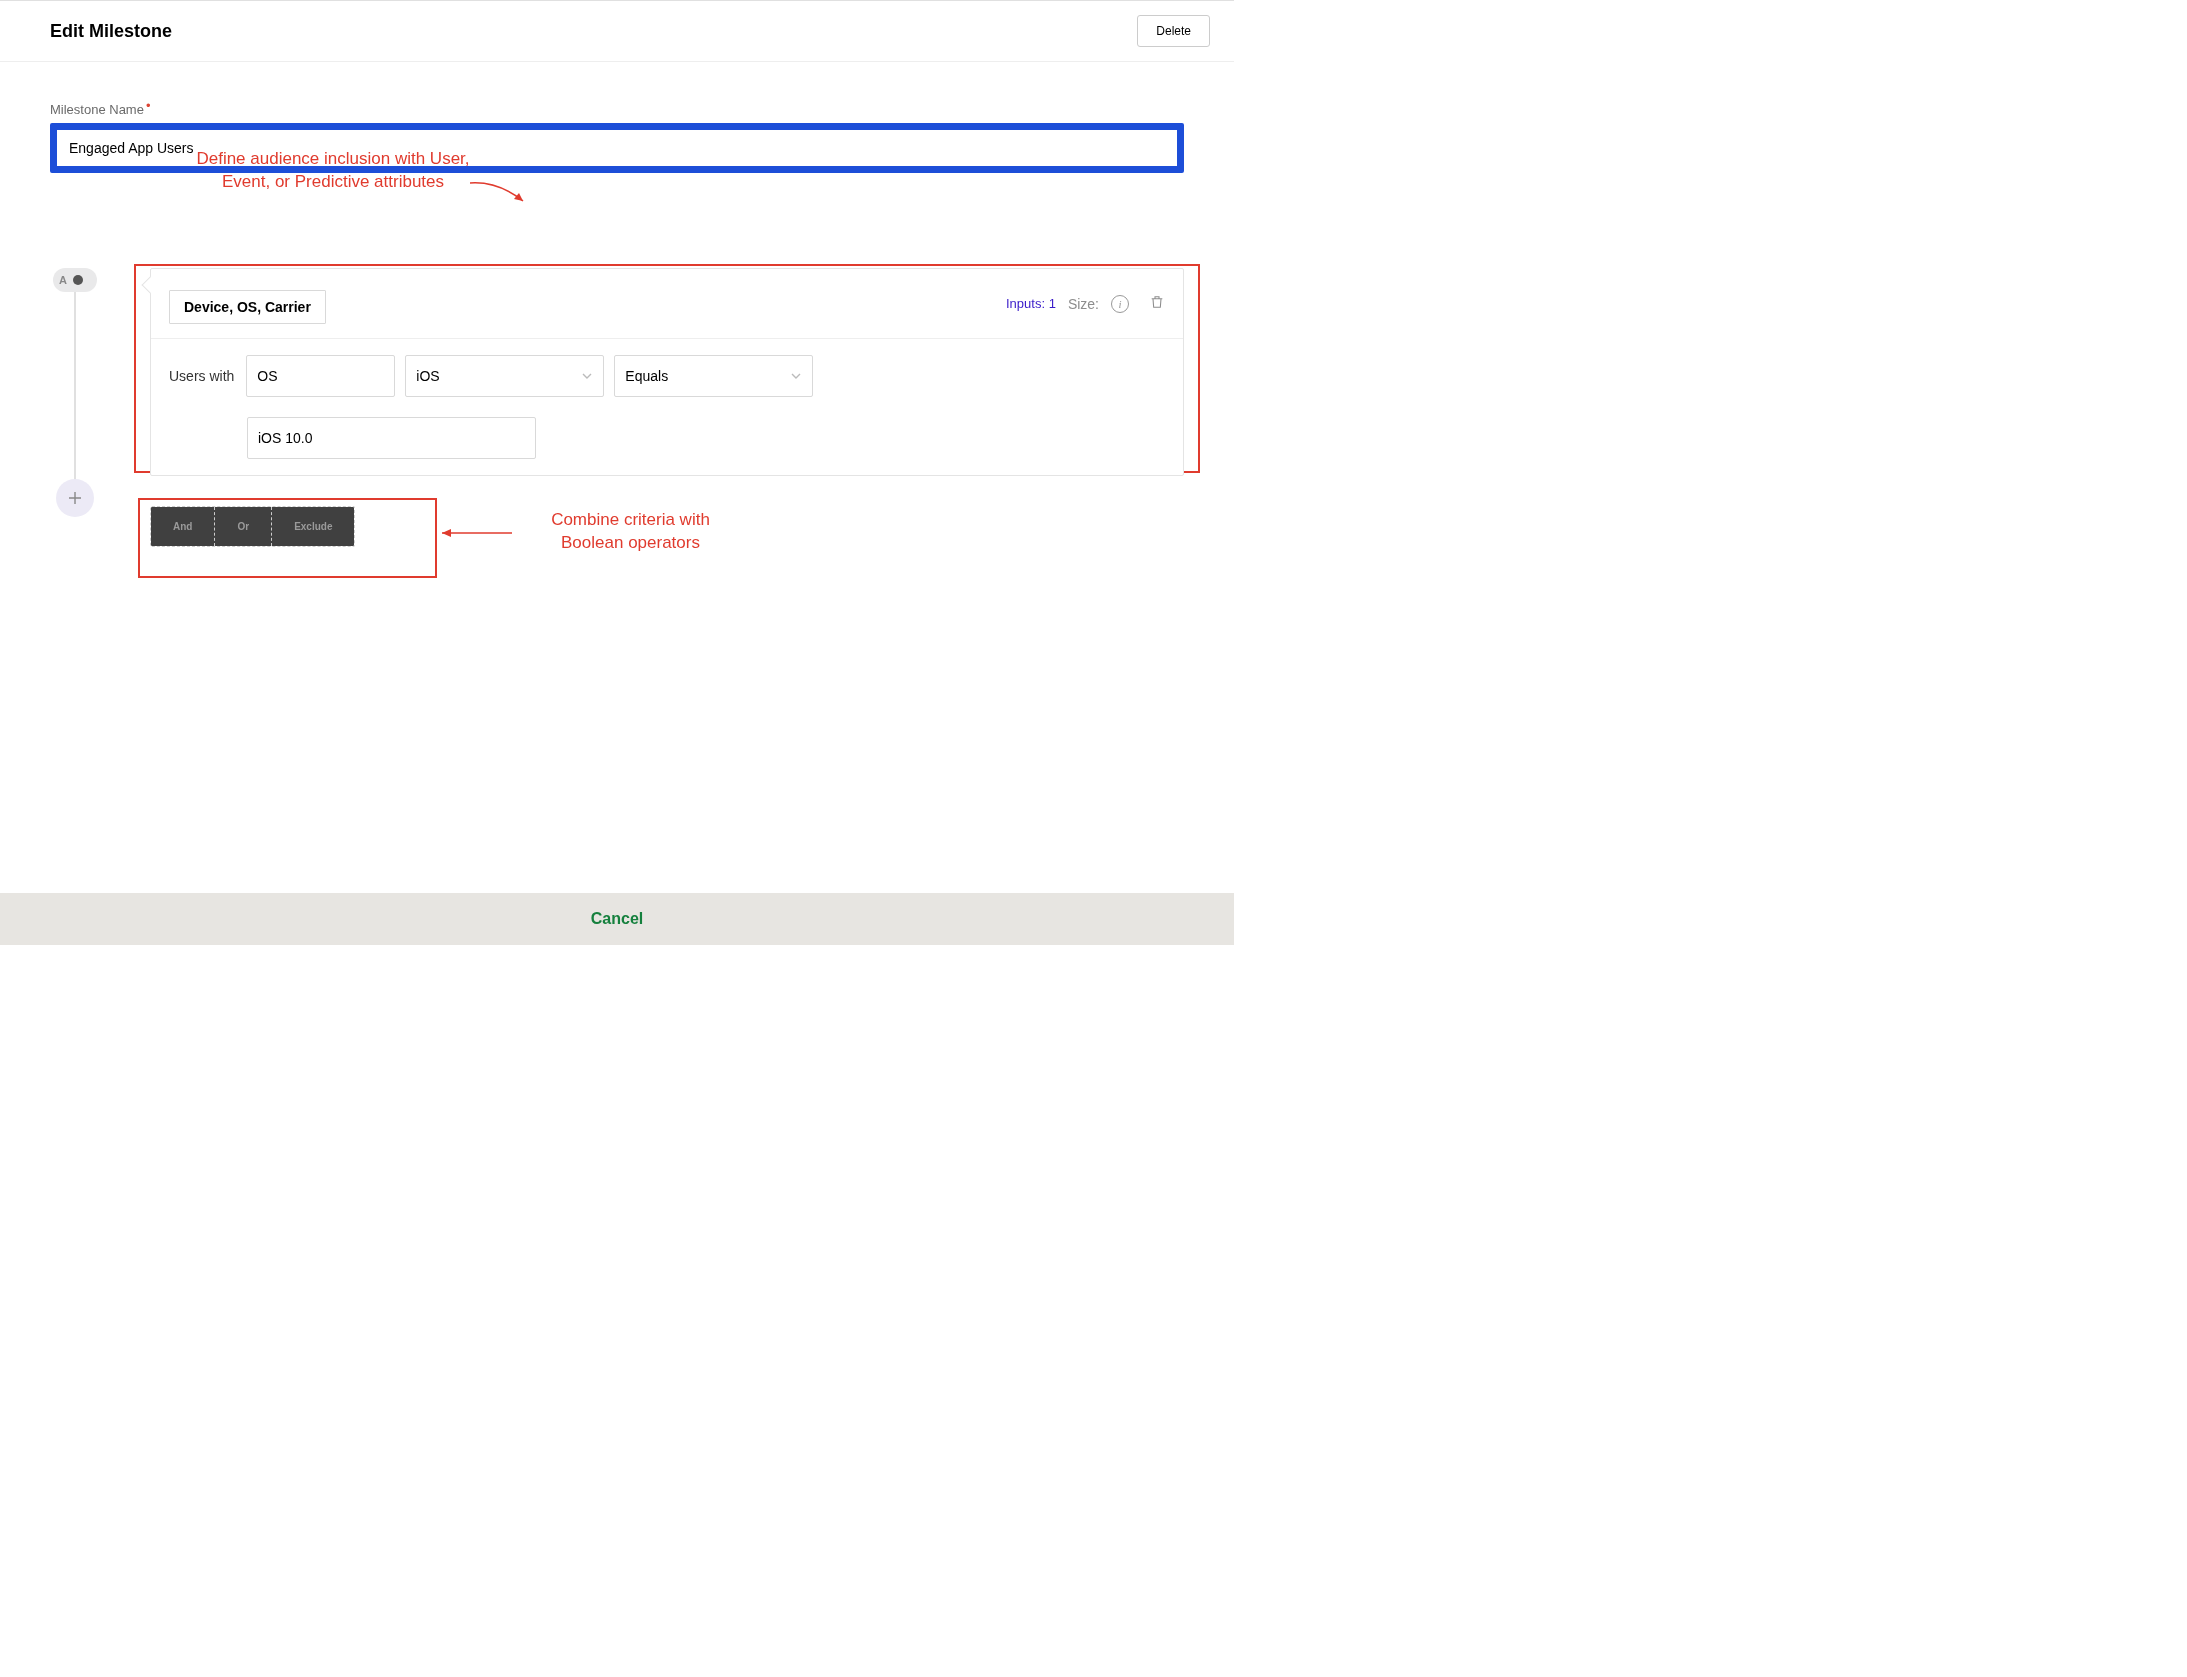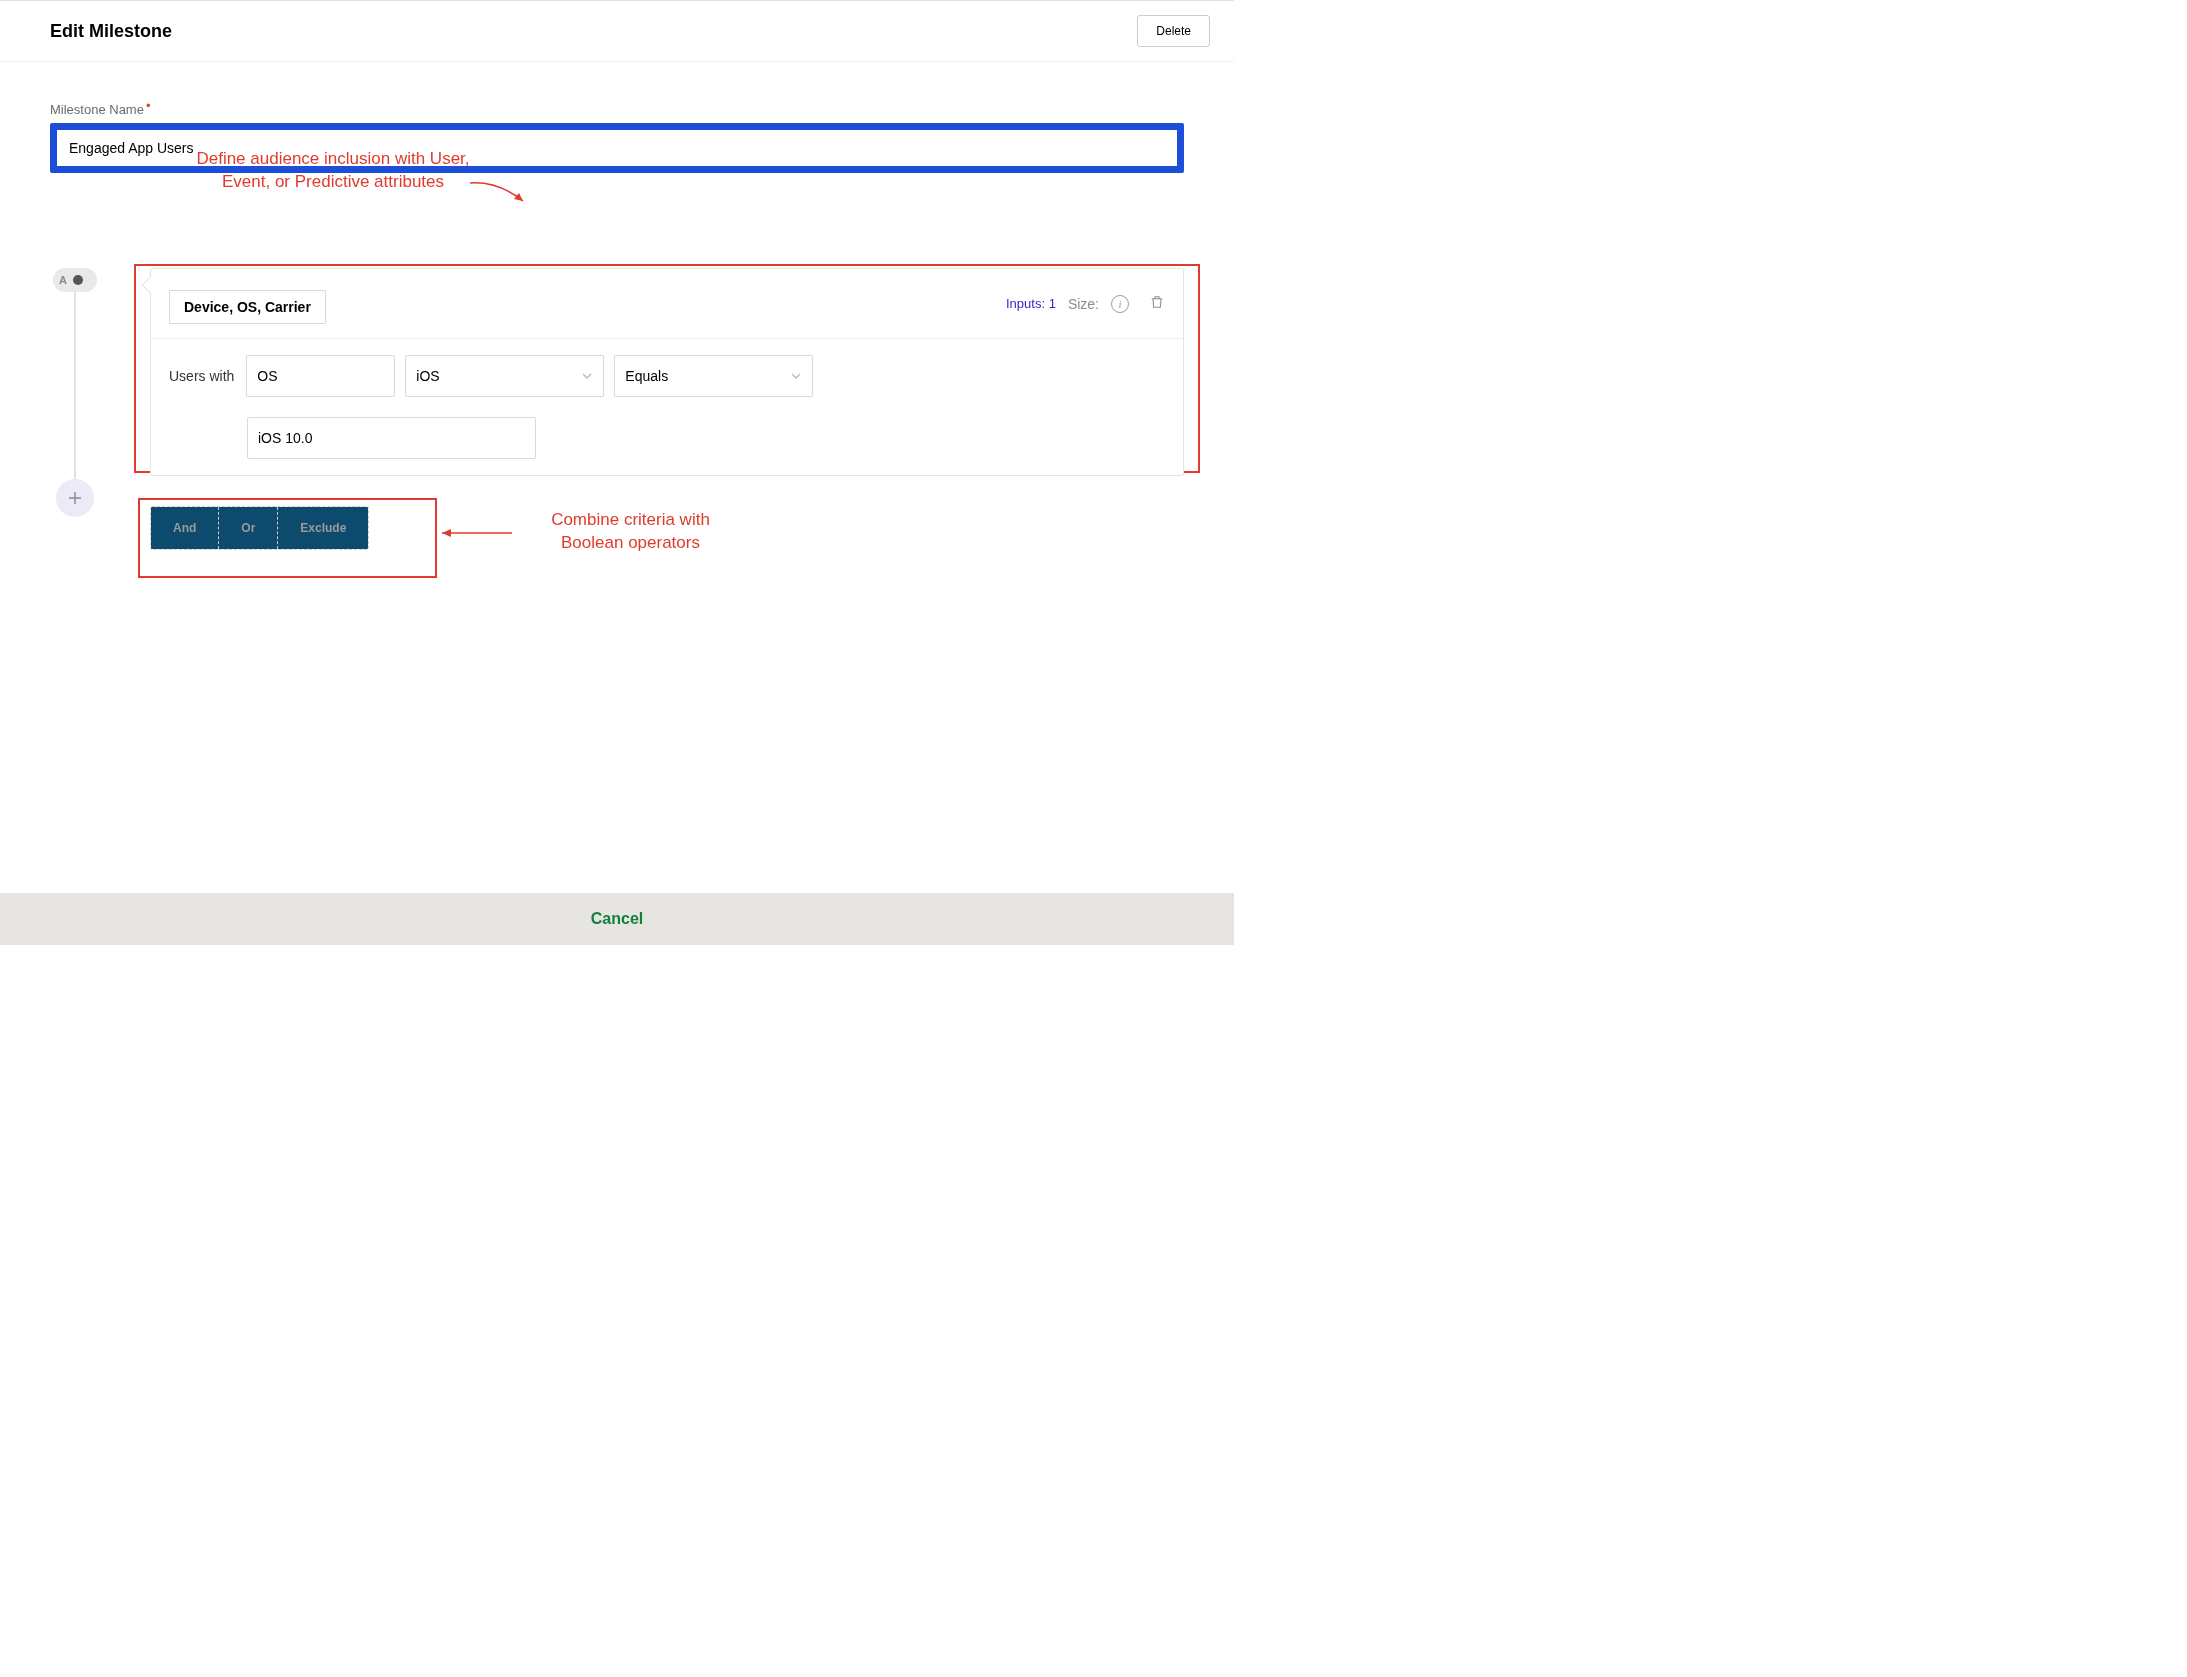--- a/index.html
+++ b/index.html
@@ -131,22 +131,22 @@
   .val-input { width: 289px; margin-left: 78px; }
   .full-row { width: 100%; height: 0; }
 
   .ops-wrap { margin-top: 30px; margin-left: 36px; position: relative; }
   .redbox-2 { top: -8px; left: -12px; width: 299px; height: 80px; }
   .ops {
     display: inline-flex; border: 1px dashed #ccc; border-radius: 2px;
     overflow: hidden;
   }
   .ops button {
-    background: #0c4a6e; border: none; border-right: 1px dashed #ccc;
-    padding: 14px 22px; font-size: 12px; font-weight: 600; color: #9a9a9a;
+    background: #404040; border: none; border-right: 1px dashed #ccc;
+    padding: 14px 22px; font-size: 10px; font-weight: 600; color: #9a9a9a;
     cursor: pointer;
   }
   .ops button:last-child { border-right: none; }
 
   .footer {
     position: absolute; bottom: 0; left: 0; right: 0; height: 52px;
     display: flex;
   }
   .footer button {
     flex: 1; border: none; font-size: 16px; font-weight: 700; cursor: pointer;

